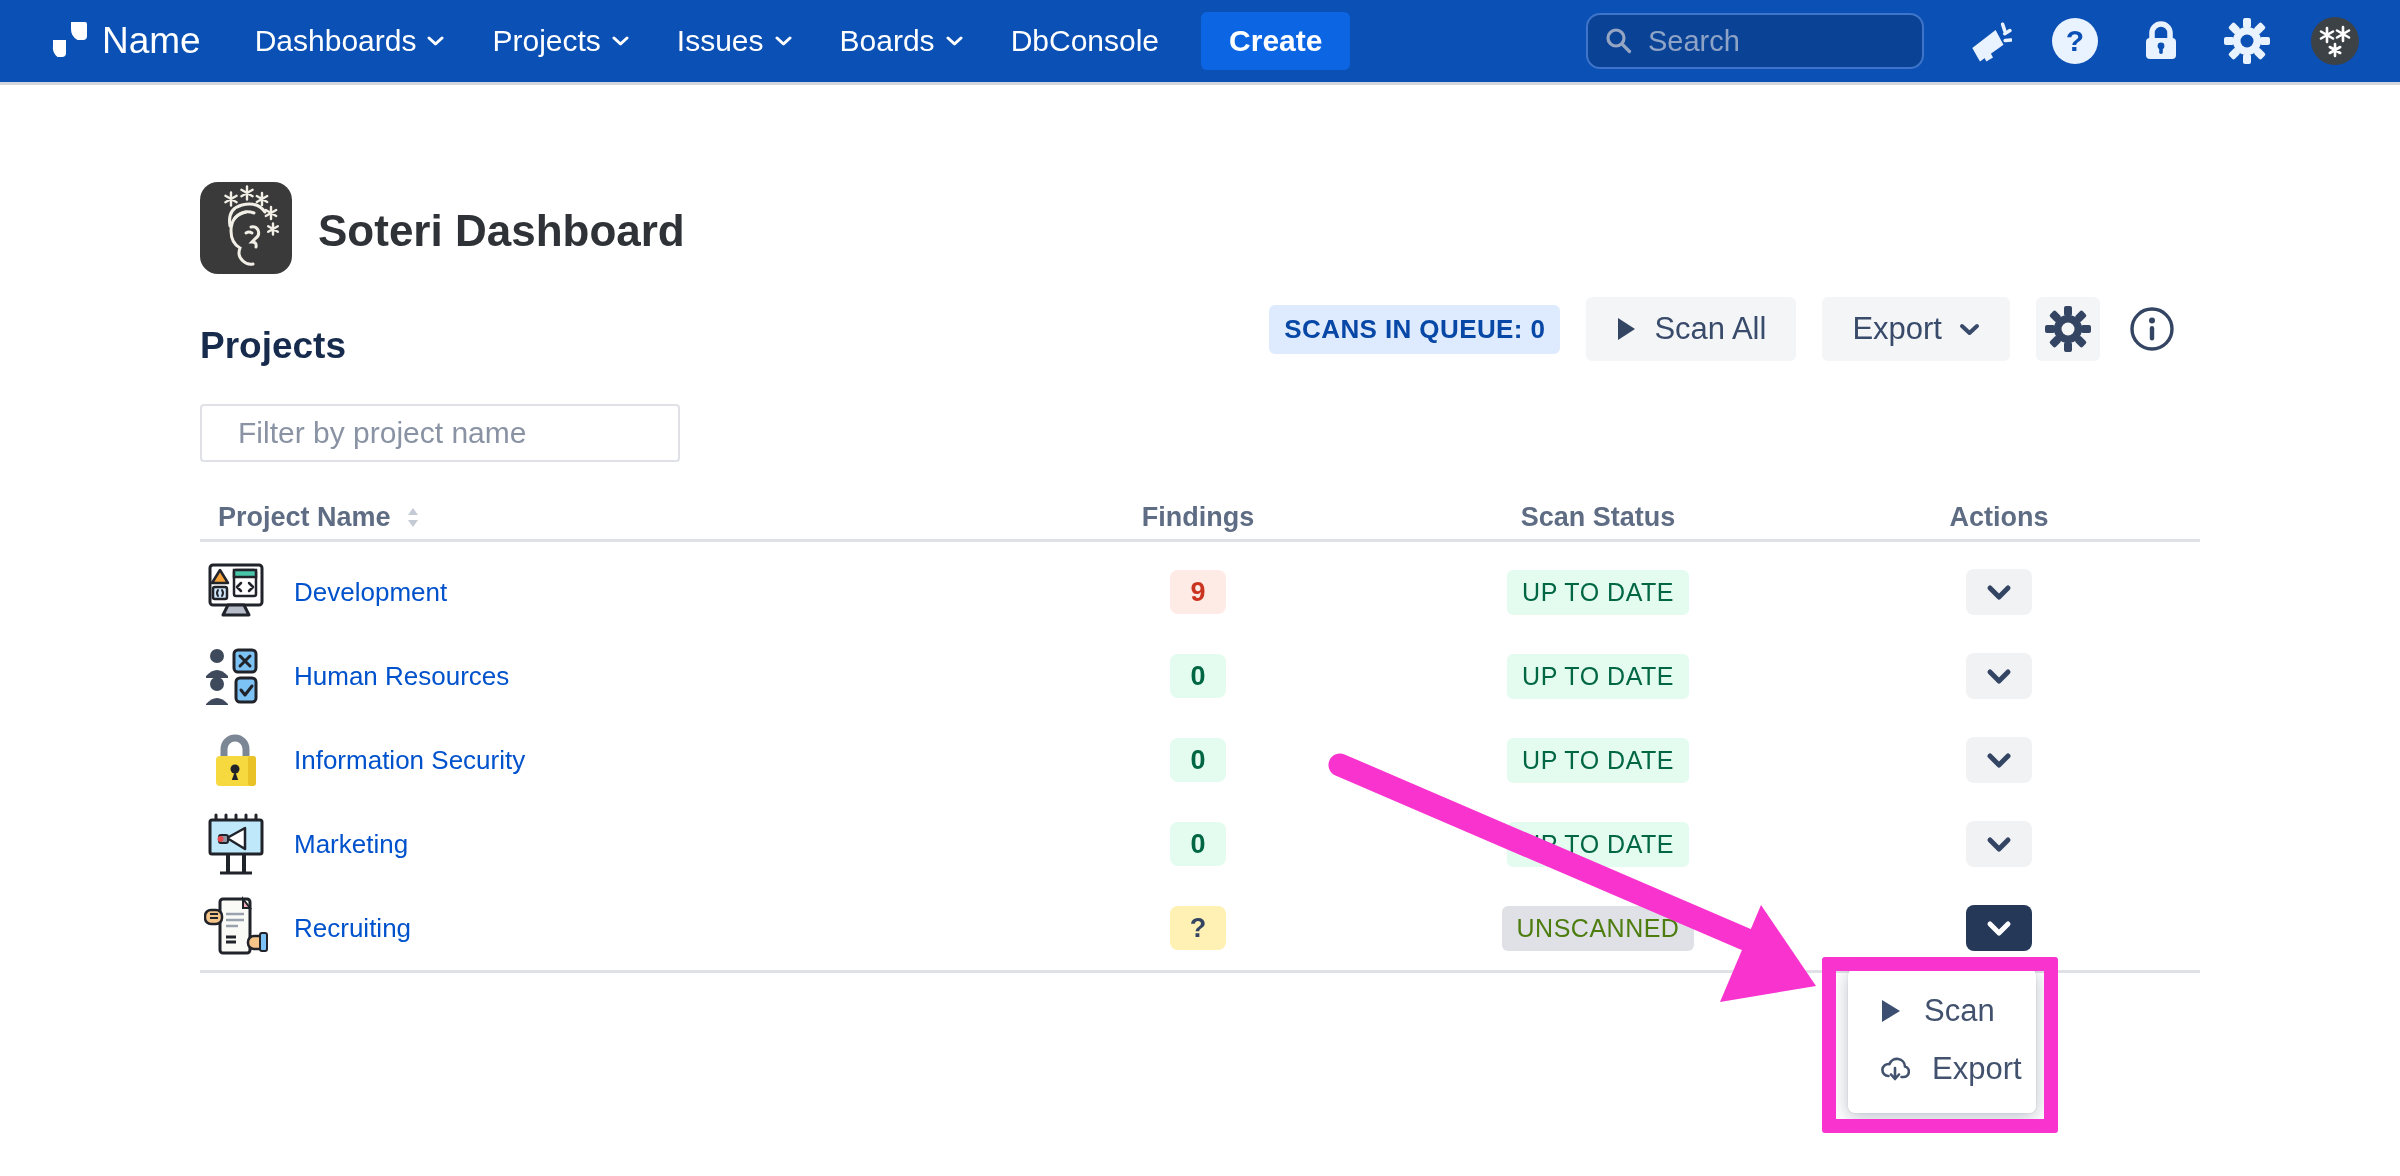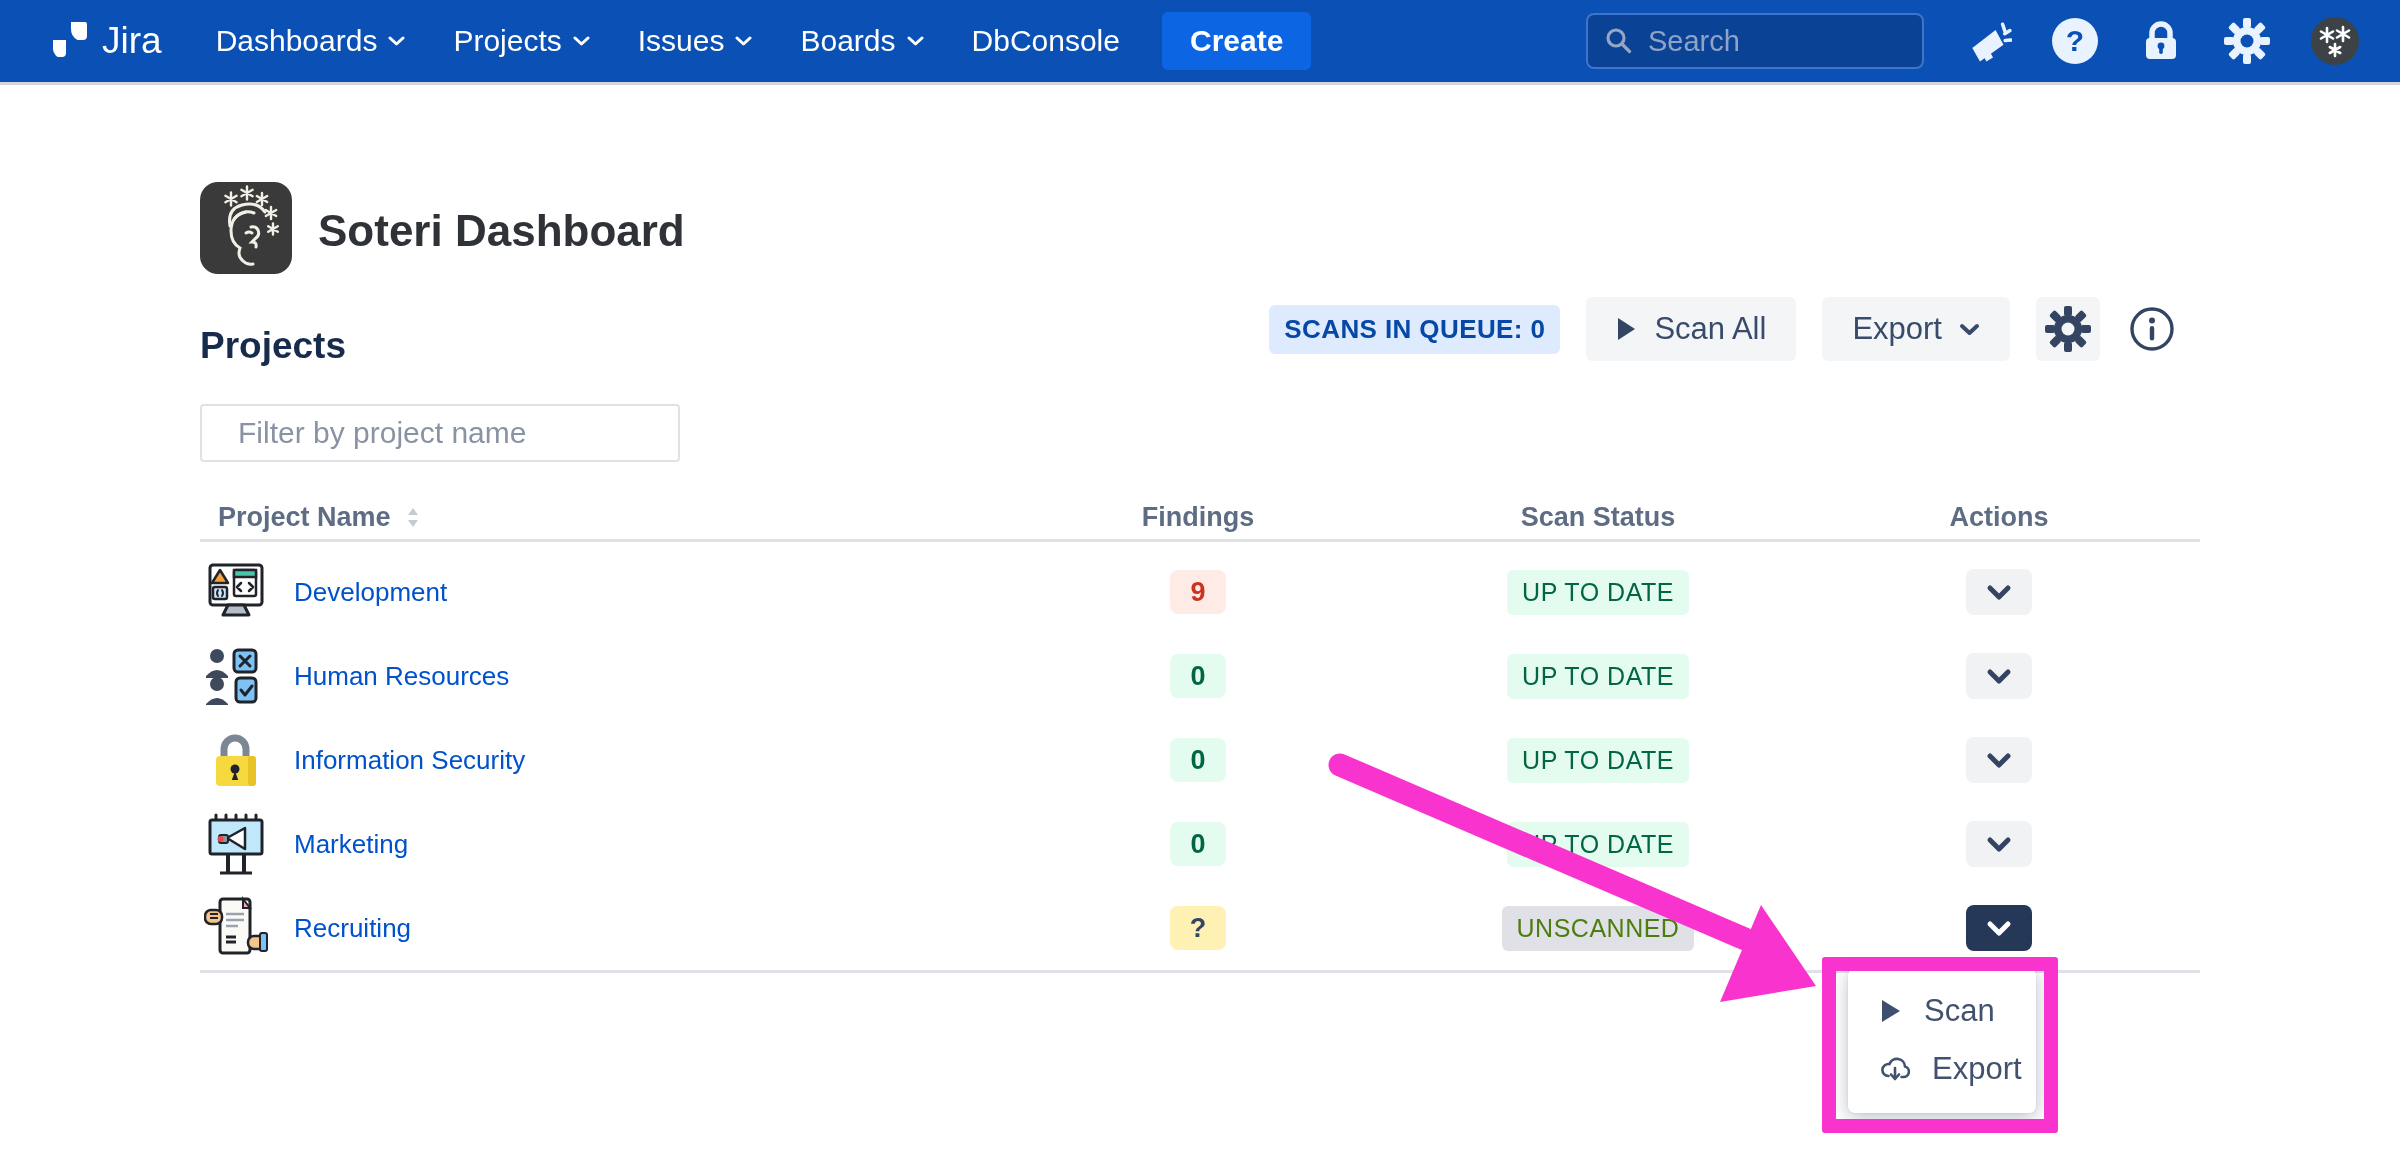--- a/index.html
+++ b/index.html
@@ -14,21 +14,21 @@
   .brand { display:flex; align-items:center; gap:10px; margin-right:54px; cursor:pointer; }
   .brand-text { color:#fff; font-size:37px; font-weight:500; }
   .nav-menu { display:flex; align-items:center; gap:48px; }
   .nav-item { display:flex; align-items:center; gap:11px; color:#fff; font-size:30px;
               font-weight:500; cursor:pointer; white-space:nowrap; }
   .create-btn { margin-left:42px; height:58px; padding:0 28px; background:#0C66E4;
                 border:none; border-radius:6px; color:#fff; font-size:30px; font-weight:700;
                 font-family:inherit; display:flex; align-items:center; cursor:pointer; }
   .nav-right { margin-left:auto; display:flex; align-items:center; gap:40px; }
   .nav-search { width:338px; height:56px; background:#0A4396; border:2px solid #3E74C9;
-                border-radius:8px; display:flex; align-items:center; gap:14px; padding:0 16px; }
+                border-radius:14px; display:flex; align-items:center; gap:14px; padding:0 16px; }
   .nav-search input { flex:1; min-width:0; background:transparent; border:none; outline:none;
                       color:#fff; font-size:29px; font-family:inherit; }
   .nav-search input::placeholder { color:#8FA3C6; }
   .nav-circle { width:46px; height:46px; border-radius:50%; background:#E9F2FF; color:#0B50B4;
                 font-size:30px; font-weight:700; display:flex; align-items:center;
                 justify-content:center; cursor:pointer; }
   .nav-ic { cursor:pointer; display:flex; }
 
   
   .app-icon { position:absolute; left:200px; top:182px; width:92px; height:92px;
@@ -105,21 +105,21 @@
 <div class="stage">
 
   <div class="navbar">
     <div class="brand">
       <svg width="46" height="46" viewBox="0 0 46 46">
         <g fill="#fff">
           <path d="M25 4h14a2 2 0 0 1 2 2v12a4 4 0 0 1-4 4h-5.5A12.5 12.5 0 0 1 25 10.5Z"></path>
           <path d="M7 22h13v13a4 4 0 0 1-4 4h-4.5A12.5 12.5 0 0 1 7 27.5Z"></path>
         </g>
       </svg>
-      <span class="brand-text">Jira</span>
+      <span class="brand-text">Name</span>
     </div>
     <div class="nav-menu">
       <div class="nav-item">
         <span>Dashboards</span>
         <svg width="17" height="11" viewBox="0 0 17 11">
             <path d="M2 2l6.5 6L15 2" stroke="#fff" stroke-width="3" fill="none" stroke-linecap="round" stroke-linejoin="round"></path>
           </svg>
       </div>
       <div class="nav-item">
         <span>Projects</span>

